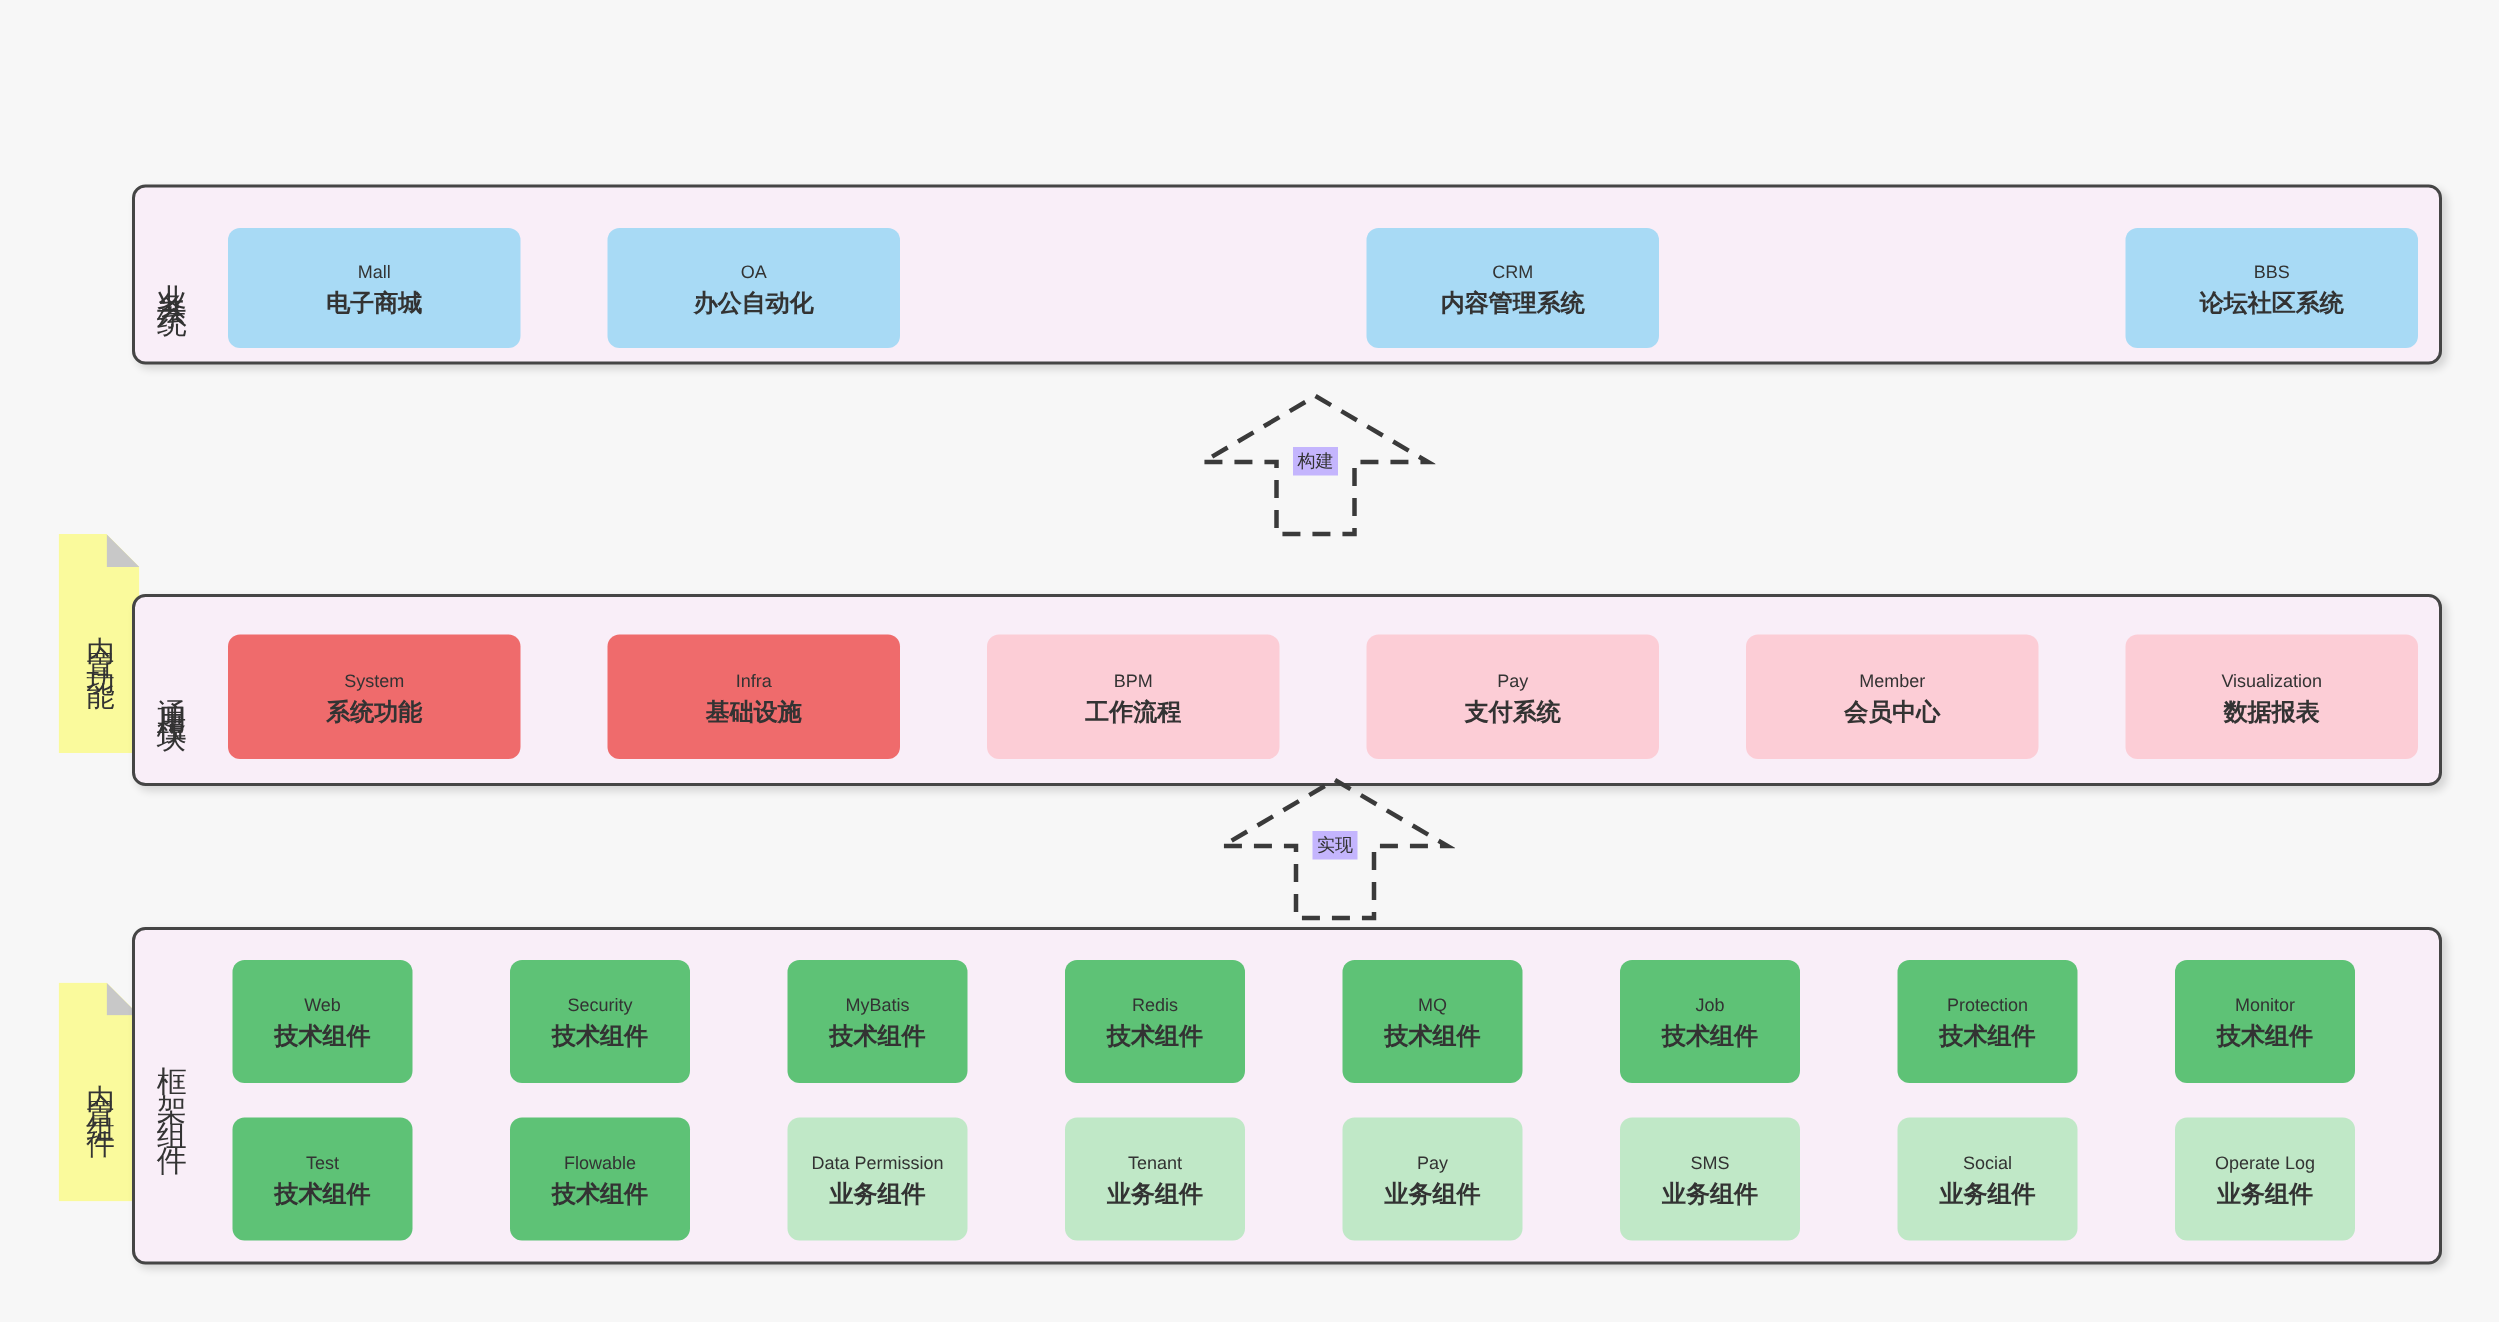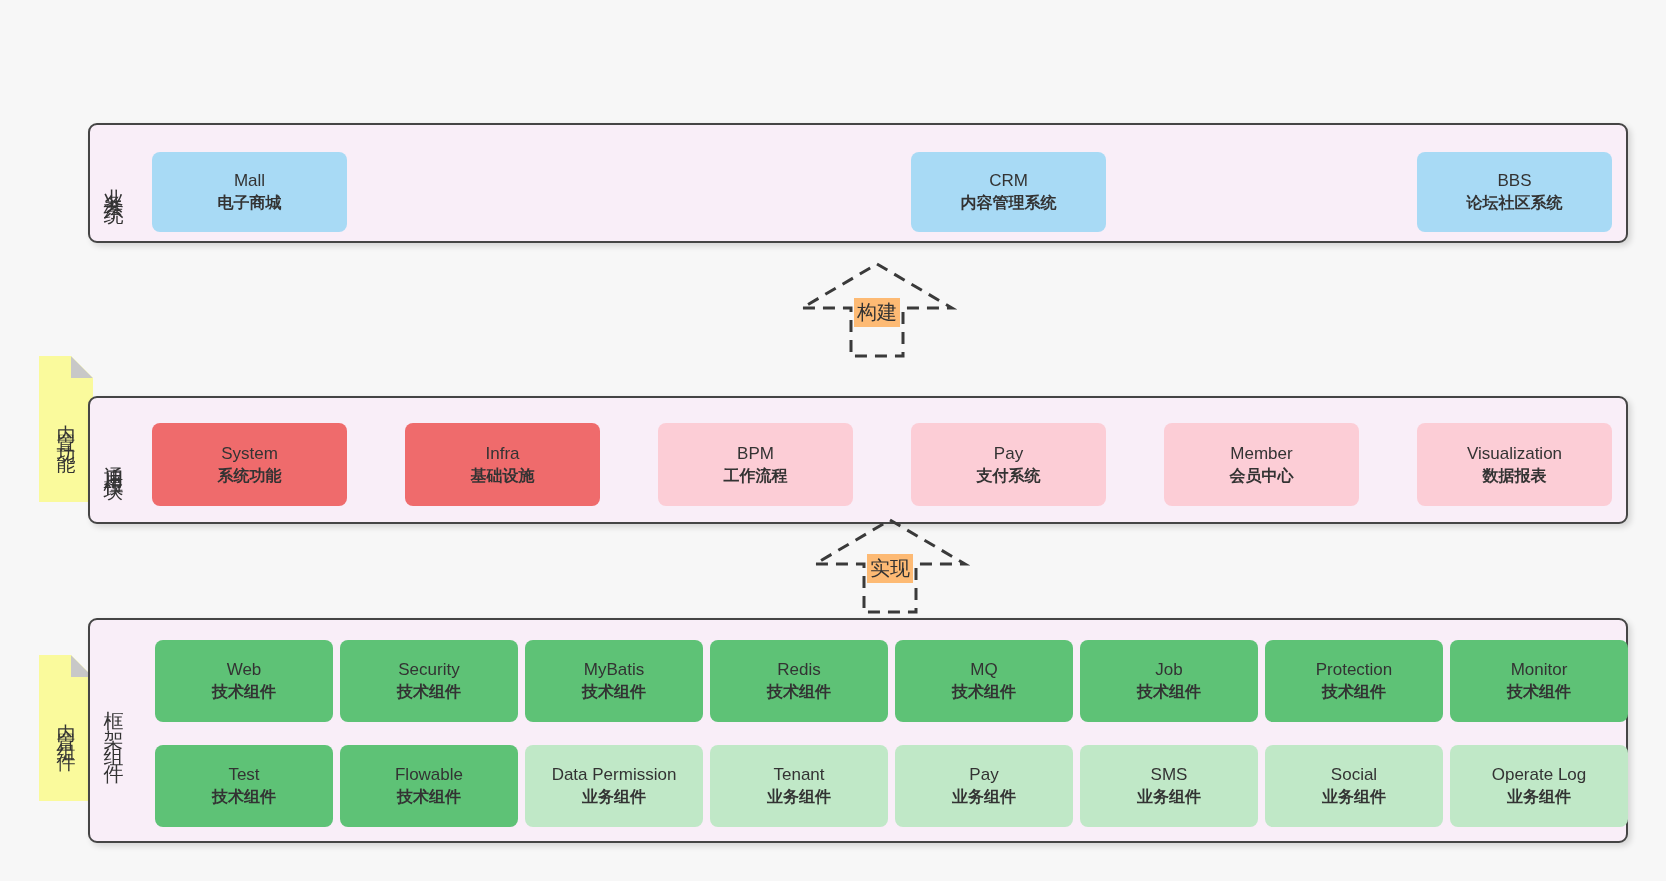--- a/index.html
+++ b/index.html
@@ -27,37 +27,37 @@
   .panel-3{top:618px;height:225px;}
   .panel-label{position:absolute;left:11px;top:50%;transform:translateY(-50%);
        font-size:20px;letter-spacing:5px;white-space:nowrap;}
   .panel-3 .panel-label{letter-spacing:18px;}
 
   
   .box{position:absolute;border-radius:8px;display:flex;flex-direction:column;
        align-items:center;justify-content:center;text-align:center;box-sizing:border-box;padding:0 10px;}
   .panel-1 .box{top:27px;width:195px;height:80px;}
   .panel-2 .box{top:25px;width:195px;height:83px;}
-  .panel-3 .box{width:178px;height:82px;padding:0 12px;}
+  .panel-3 .box{width:120px;height:82px;padding:0 12px;}
   .panel-3 .box.r1{top:20px;}
   .panel-3 .box.r2{top:125px;}
-  .box .en{font-size:17px;line-height:22px;}
+  .box .en{font-size:12px;line-height:22px;}
   .box .zh{font-size:16px;line-height:22px;font-weight:bold;}
   .blue{background:var(--box-blue,#a8daf5);}
   .red{background:var(--box-red,#ef6b6c);}
   .pink{background:var(--box-pink,#fccdd6);}
   .green-dark{background:var(--box-green-dark,#5ec276);}
   .green-light{background:var(--box-green-light,#c0e8c7);}
 
   
   .arrow{position:absolute;z-index:2;}
   .arrow-1{left:797px;top:260px;}
   .arrow-2{left:810px;top:516px;}
   .arrow-label{position:absolute;transform:translateX(-50%);z-index:3;
-       font-size:20px;background:#fdba74;padding:1px 3px;white-space:nowrap;text-align:center;}
+       font-size:12px;background:#c4b5fd;padding:1px 3px;white-space:nowrap;text-align:center;}
   .arrow-label-1{left:877px;top:298px;}
   .arrow-label-2{left:890px;top:554px;}
 </style>
 </head>
 <body>
 
 <div class="canvas">
 
   <div class="tab tab-2">
     <div class="fold"></div>
@@ -67,20 +67,24 @@
     <div class="fold"></div>
     <div class="vtext">内置组件</div>
   </div>
 
   <section class="panel panel-1">
     <div class="panel-label vtext">业务系统</div>
     <div class="box blue" style="left:62px">
       <div class="en">Mall</div>
       <div class="zh">电子商城</div>
     </div>
+    <div class="box blue" style="left:315px">
+      <div class="en">OA</div>
+      <div class="zh">办公自动化</div>
+    </div>
     <div class="box blue" style="left:821px">
       <div class="en">CRM</div>
       <div class="zh">内容管理系统</div>
     </div>
     <div class="box blue" style="left:1327px">
       <div class="en">BBS</div>
       <div class="zh">论坛社区系统</div>
     </div>
   </section>
 

